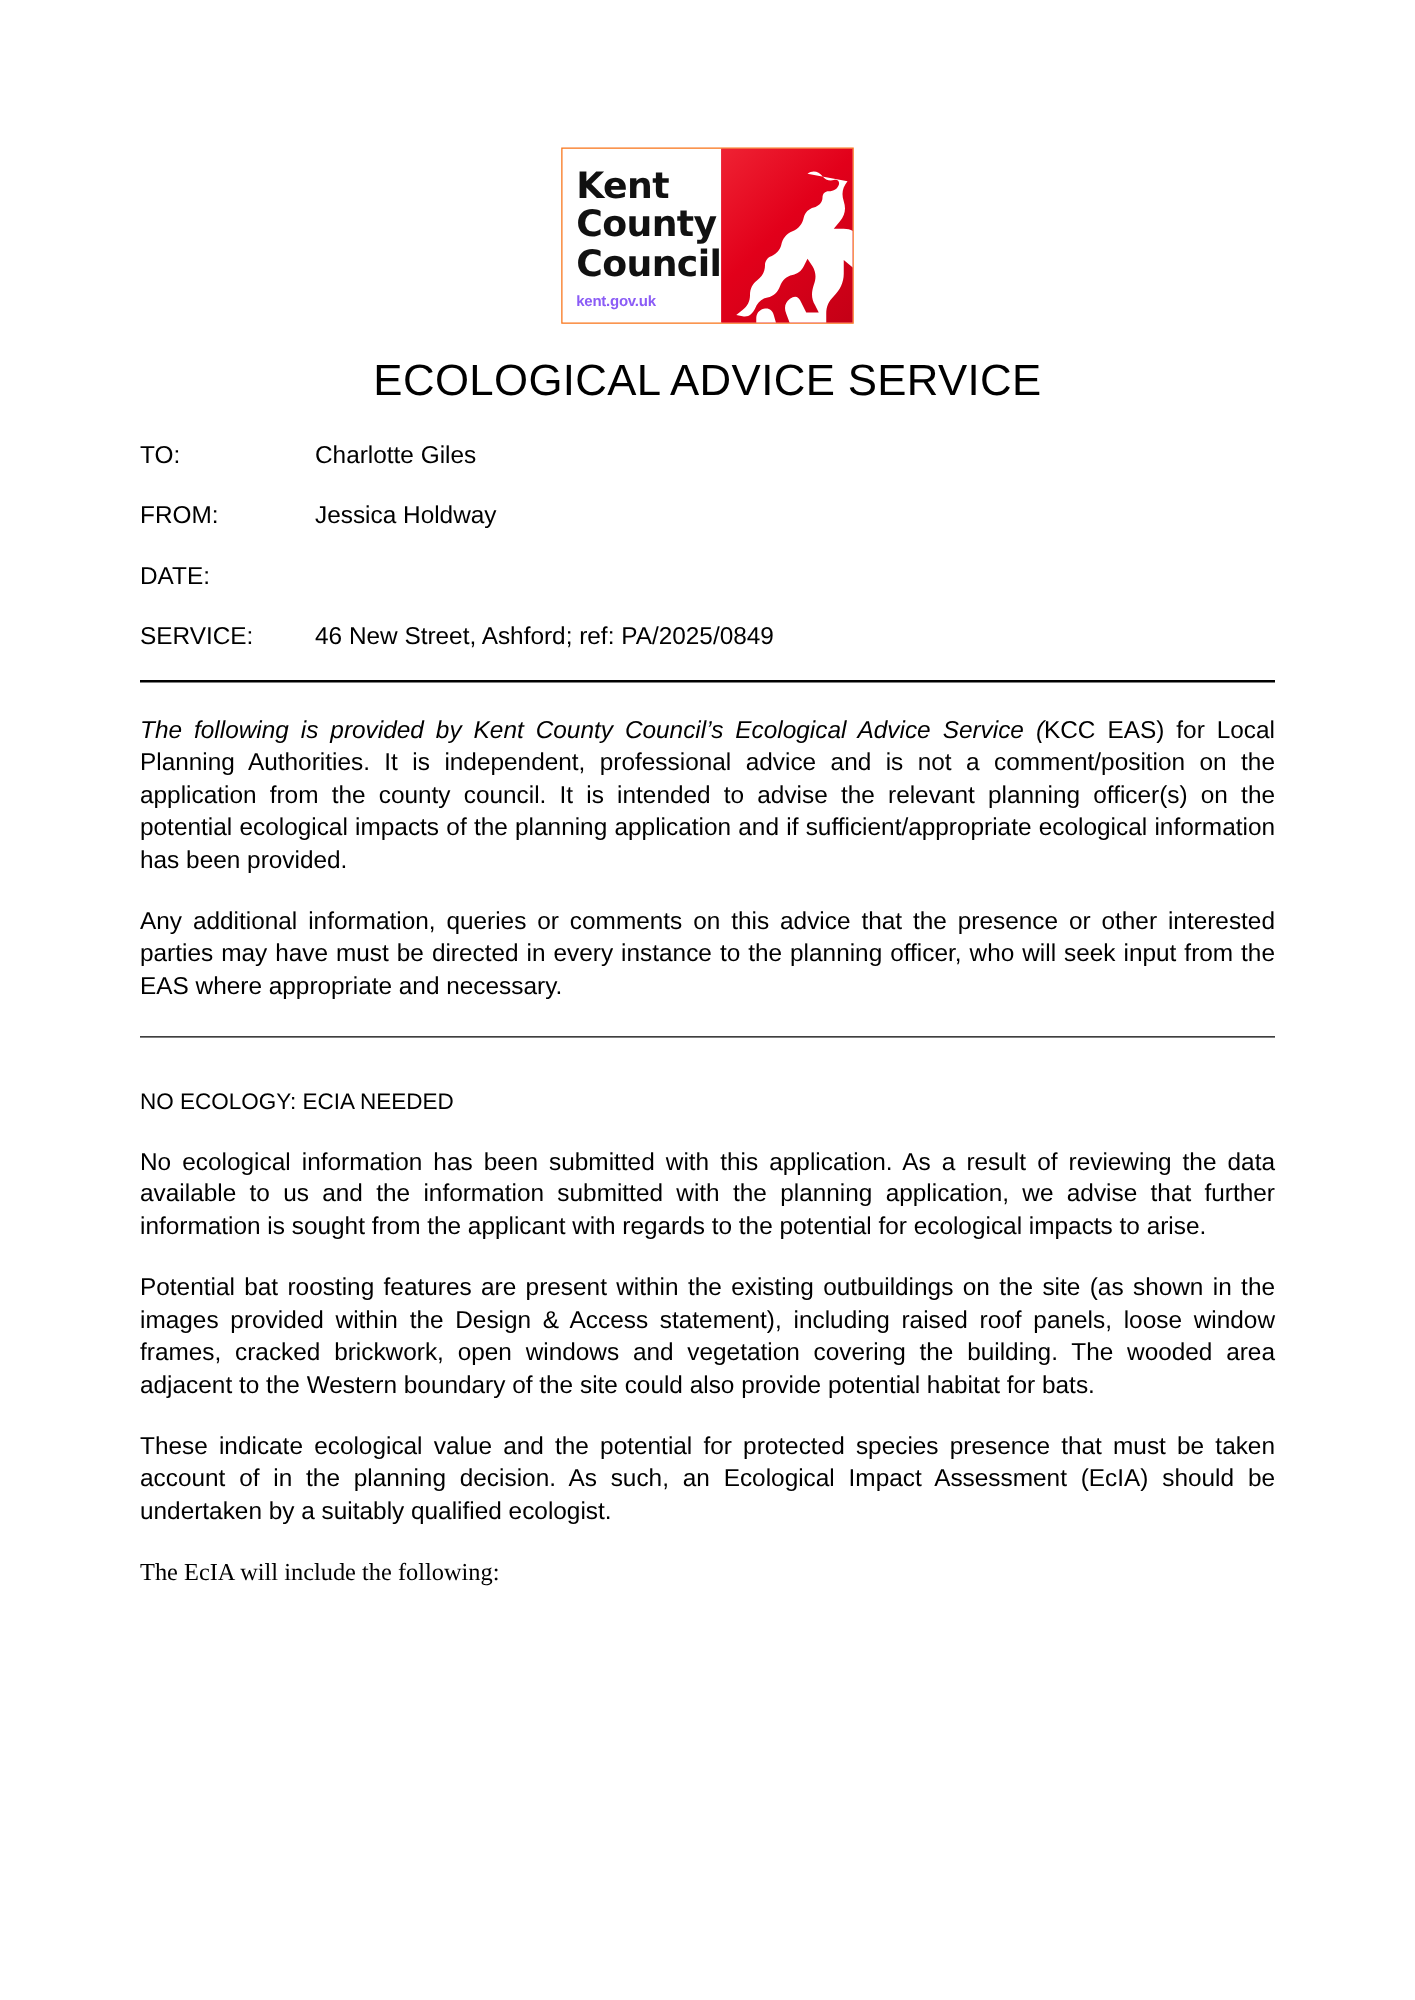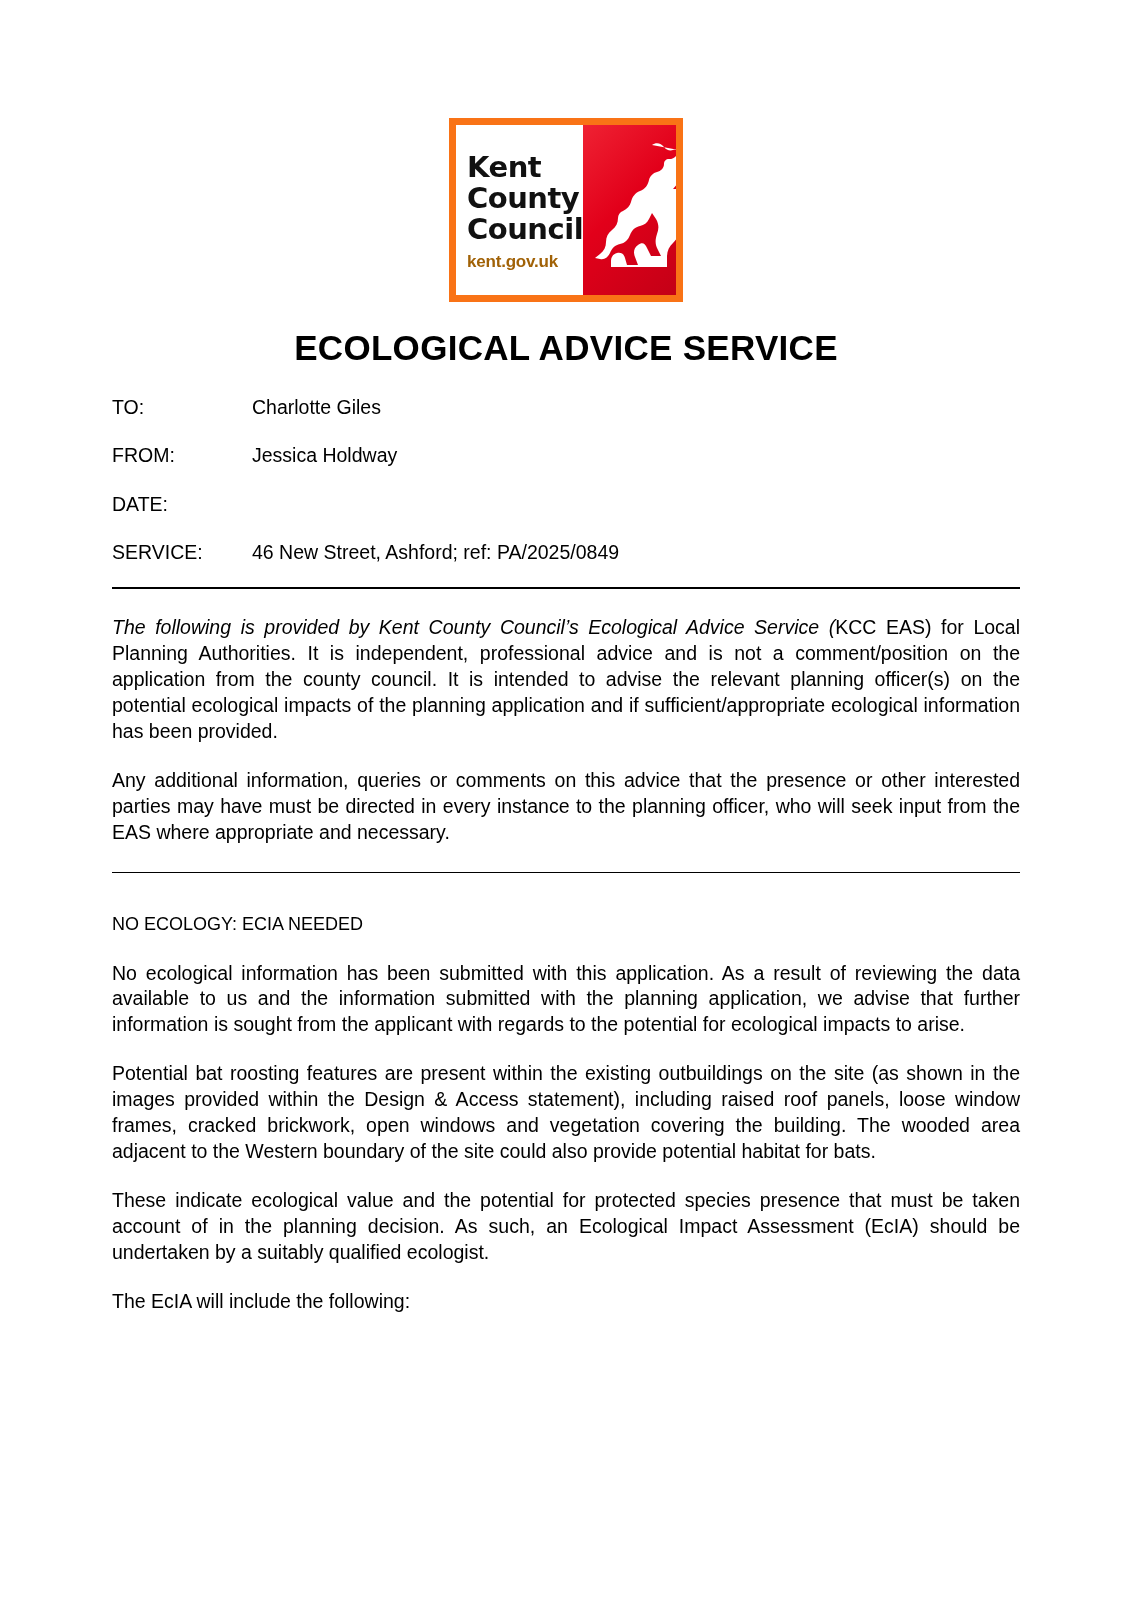--- a/index.html
+++ b/index.html
@@ -29,22 +29,22 @@
 
   
   .logo-wrap {
     display: flex;
     justify-content: center;
     margin-bottom: 22px;
   }
   .logo {
     display: flex;
     width: 234px;
-    height: 184px;
-    border: 7px solid #f97316;
+    height: 141px;
+    border: 1px solid #f97316;
     box-sizing: border-box;
     background: #ffffff;
     gap: 13px;
   }
   .logo-left {
     width: 114px;
     box-sizing: border-box;
     padding: 14px 0 10px 11px;
     display: flex;
     flex-direction: column;
@@ -56,23 +56,23 @@
     font-family: "DejaVu Sans", sans-serif;
     font-weight: bold;
     font-size: 29px;
     line-height: 1.08;
     letter-spacing: -0.5px;
     color: #111111;
   }
   .logo-left .l4 {
     font-family: "Liberation Sans", sans-serif;
     font-weight: bold;
-    font-size: 17px;
+    font-size: 12px;
     letter-spacing: -0.2px;
-    color: #a16207;
+    color: #8b5cf6;
     margin-top: 7px;
   }
   .logo-right {
     flex: 1;
     background: #e2001a;
     position: relative;
     overflow: hidden;
   }
   .logo-right::before {
     content: "";
@@ -87,21 +87,21 @@
     width: 108px;
     height: 136px;
   }
 
   
   .doc-title {
     text-align: center;
     font-size: 35px;
     letter-spacing: 0.3px;
     margin: 26px 0 26px 0;
-    font-weight: bold;
+    font-weight: normal;
   }
 
   
   .meta {
     margin: 17px 0 10px 0;
   }
   .meta-row {
     display: flex;
     font-size: 19.5px;
     line-height: 1.35;
@@ -125,21 +125,21 @@
     border-top: 1.6px solid #000;
     margin: 26px 0 40px 0;
   }
 
   p.para {
     font-size: 19.5px;
     line-height: 1.33;
     text-align: justify;
     margin: 0 0 23px 0;
   }
-  p.para.last { margin-bottom: 0; }
+  p.para.last { margin-bottom: 0; font-family: Liberation Serif, serif; }
 
   .intro-em {
     font-style: italic;
   }
 
   .section-heading {
     font-size: 18px;
     line-height: 1.33;
     margin: 0 0 24px 0;
   }

